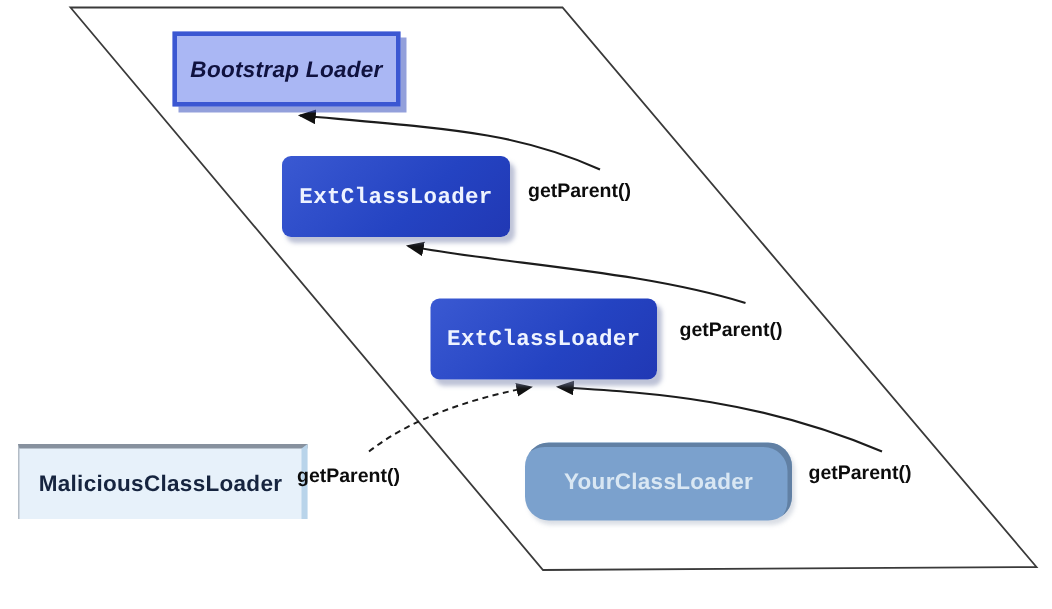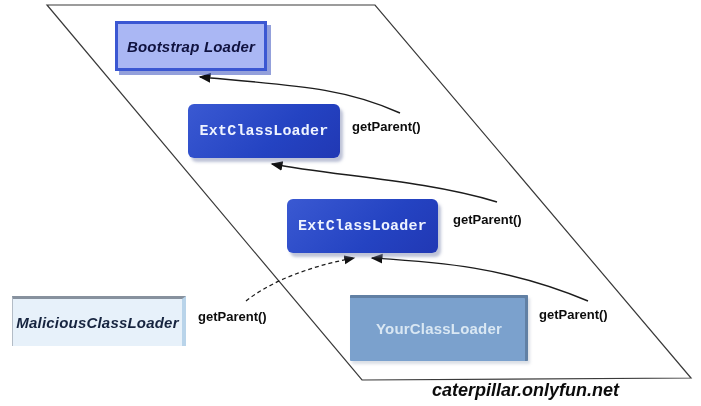--- a/index.html
+++ b/index.html
@@ -39,32 +39,31 @@
   .node-royal {
     background: linear-gradient(135deg, #3a59d2 0%, #2443c2 60%, #2138b4 100%);
     color: #eef3ff;
     border-radius: 6px;
     box-shadow: 3px 4px 3px rgba(125, 135, 175, 0.5);
     font-family: Liberation Mono, monospace;
   }
   .node-ext { left: 188px; top: 104px; width: 152px; height: 54px; }
   .node-app { left: 287px; top: 199px; width: 151px; height: 54px; }
   .node-malicious {
-    left: 12px; top: 296px; width: 174px; height: 50px;
+    left: 12px; top: 296px; width: 193px; height: 50px;
     background: #e7f1fa;
     border-top: 3px solid #87919e;
     border-right: 4px solid #b9d4ea;
     border-left: 1px solid #b3bcc6;
     color: #16243f;
-    font-style: italic;
   }
   .node-your {
-    left: 350px; top: 295px; width: 178px; height: 66px;
+    left: 350px; top: 295px; width: 178px; height: 52px;
     background: #7ba1cd;
-    border-radius: 1px;
+    border-radius: 16px;
     box-shadow: inset -3px 3px 0 rgba(88, 118, 150, 0.75), 2px 3px 3px rgba(150, 160, 180, 0.35);
     color: #d9e7f3;
     align-items: center;
   }
   .edge-label {
     position: absolute;
     font-weight: bold;
     font-size: 13px;
     color: #0c0c0c;
     white-space: nowrap;
@@ -124,15 +123,14 @@
 
   <div class="edge-label" style="left:352px; top:119px;">getParent()</div>
 
   <div class="edge-label" style="left:453px; top:212px;">getParent()</div>
 
   <div class="edge-label" style="left:539px; top:307px;">getParent()</div>
 
   <div class="edge-label" style="left:198px; top:309px;">getParent()</div>
 
 
-  <div class="caption caption-watermark">caterpillar.onlyfun.net</div>
 
 </div>
 
 </body></html>

